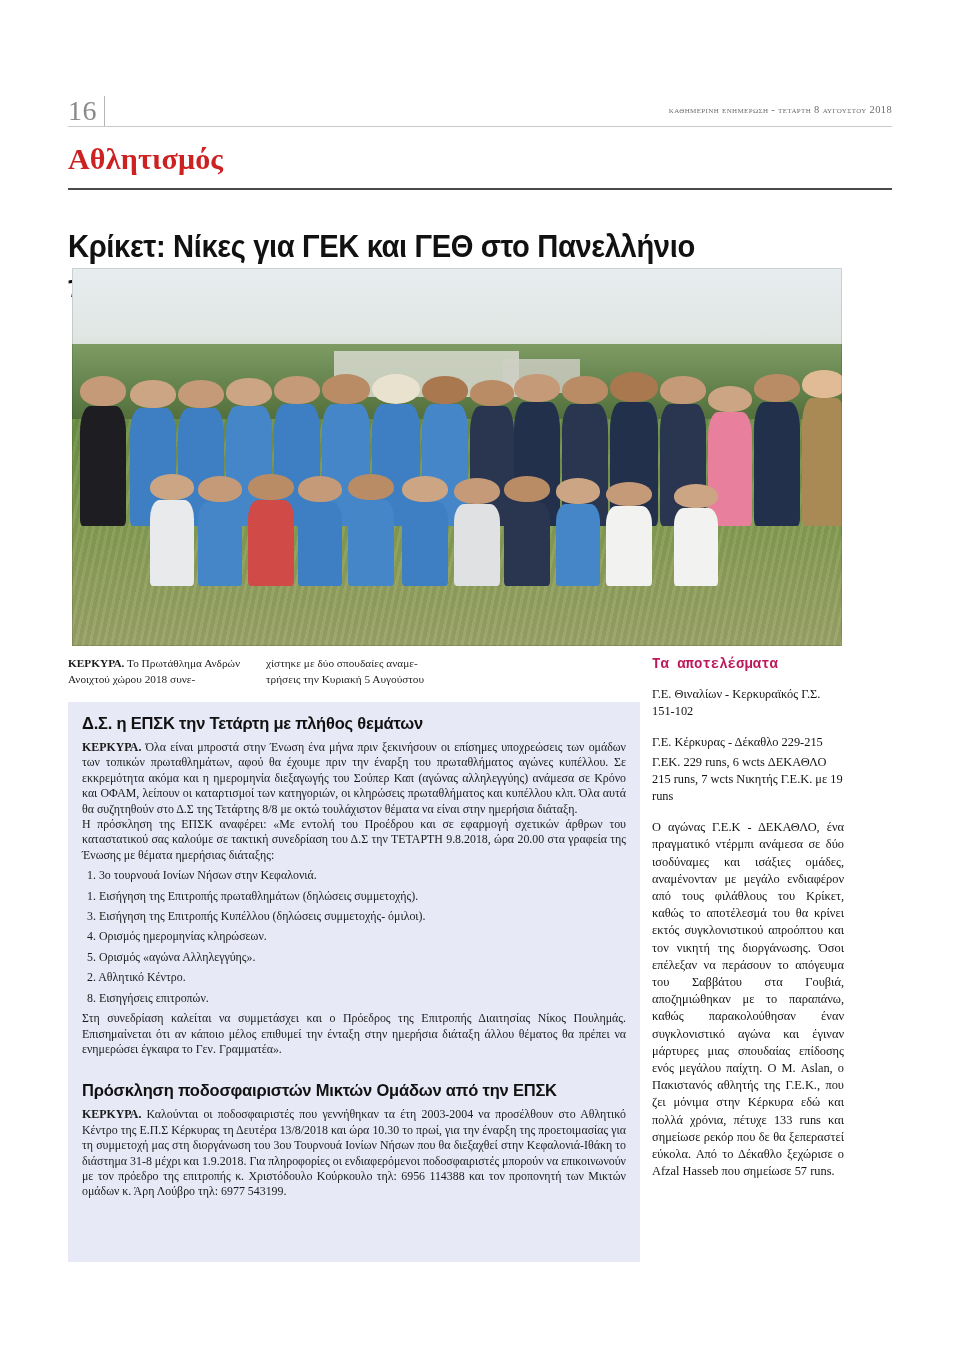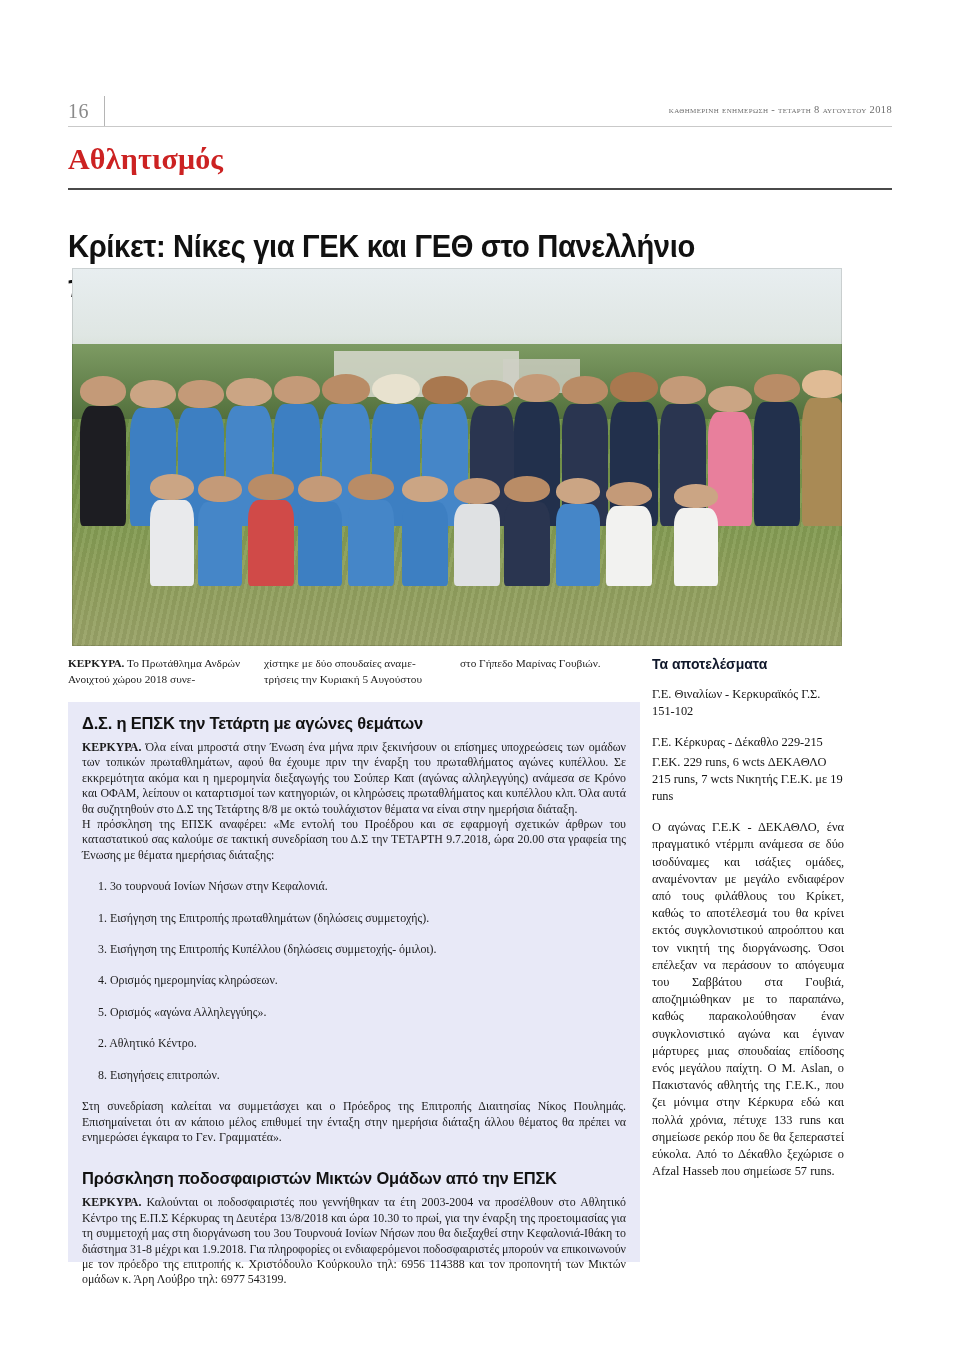--- a/index.html
+++ b/index.html
@@ -16,21 +16,21 @@
     position:absolute;inset:0;
     padding:0;
   }
   
   .masthead{
     position:absolute;left:68px;top:96px;width:824px;height:40px;
   }
   .folio{
     position:absolute;left:0;top:0;
     font-family:"Liberation Serif", serif;
-    font-size:20px;color:#8a8a8a;letter-spacing:0.5px;
+    font-size:28px;color:#8a8a8a;letter-spacing:0.5px;
     line-height:30px;
   }
   .folio-rule{
     position:absolute;left:36px;top:0px;width:1px;height:30px;background:#b5b5b5;
   }
   .masthead-meta{
     position:absolute;right:0;top:8px;
     font-family:"Liberation Serif", serif;
     font-size:10.5px;color:#6d6d6d;letter-spacing:0.35px;
     font-variant:small-caps;
@@ -105,28 +105,28 @@
     letter-spacing:-0.2px;
   }
   .art-body{
     padding:2px 14px 8px 14px;
     font-size:11.9px;line-height:15.4px;
     text-align:justify;color:#1b1b1b;
   }
   .art-body b{font-weight:bold;}
   .art-body p{margin:0;}
   .art-list{margin:0;padding:0;list-style:none;}
-  .art-list li{margin:16px;}
+  .art-list li{margin:5px;}
   
   .rcol{
     position:absolute;left:652px;top:656px;width:192px;
   }
   .rcol-title{
-    font-family:Liberation Sans, sans-serif;
-    font-weight:bold;font-size:14px;color:#0f172a;margin-bottom:14px;
+    font-family:Liberation Mono, monospace;
+    font-weight:bold;font-size:14px;color:#be185d;margin-bottom:14px;
   }
   .rcol p{
     margin:0 0 14px 0;
     font-size:12.4px;line-height:17.2px;
     text-align:justify;color:#141414;
   }
   .rcol p.tight{text-align:left;}
   .rcol .flow{text-align:justify;}
 </style>
 </head>
@@ -267,29 +267,28 @@
       </div>
     </div>
     <div class="photo-frame"></div>
   </div>
 
   <div class="caption">
     <div class="ccol">
       <b>ΚΕΡΚΥΡΑ.</b><span> Το Πρωτάθλημα Ανδρών Ανοιχτού χώρου 2018 συνε-</span>
     </div>
     <div class="ccol">χίστηκε με δύο σπουδαίες αναμε-τρήσεις την Κυριακή 5 Αυγούστου</div>
-    <div class="ccol">στο Γήπεδο Μαρίνας Γουβιών.</div>
   </div>
 
   <div class="blue-block">
 
-    <div class="art-title">Δ.Σ. η ΕΠΣΚ την Τετάρτη με αγώνες θεμάτων</div>
+    <div class="art-title">Δ.Σ. η ΕΠΣΚ την Τετάρτη με πλήθος θεμάτων</div>
     <div class="art-body">
       <p><b>ΚΕΡΚΥΡΑ.</b><span> Όλα είναι μπροστά στην Ένωση ένα μήνα πριν ξεκινήσουν οι επίσημες υποχρεώσεις των ομάδων των τοπικών πρωταθλημάτων, αφού θα έχουμε πριν την έναρξη του πρωταθλήματος αγώνες κυπέλλου. Σε εκκρεμότητα ακόμα και η ημερομηνία διεξαγωγής του Σούπερ Καπ (αγώνας αλληλεγγύης) ανάμεσα σε Κρόνο και ΟΦΑΜ, λείπουν οι καταρτισμοί των κατηγοριών, οι κληρώσεις πρωταθλήματος και κυπέλλου κλπ. Όλα αυτά θα συζητηθούν στο Δ.Σ της Τετάρτης 8/8 με οκτώ τουλάχιστον θέματα να είναι στην ημερήσια διάταξη.</span></p>
-      <p>Η πρόσκληση της ΕΠΣΚ αναφέρει: «Με εντολή του Προέδρου και σε εφαρμογή σχετικών άρθρων του καταστατικού σας καλούμε σε τακτική συνεδρίαση του Δ.Σ την ΤΕΤΑΡΤΗ 9.7.2018, ώρα 20.00 στα γραφεία της Ένωσης με θέματα ημερήσιας διάταξης:</p>
+      <p>Η πρόσκληση της ΕΠΣΚ αναφέρει: «Με εντολή του Προέδρου και σε εφαρμογή σχετικών άρθρων του καταστατικού σας καλούμε σε τακτική συνεδρίαση του Δ.Σ την ΤΕΤΑΡΤΗ 9.8.2018, ώρα 20.00 στα γραφεία της Ένωσης με θέματα ημερήσιας διάταξης:</p>
       <ul class="art-list">
         <li>1. 3ο  τουρνουά Ιονίων Νήσων στην Κεφαλονιά.</li>
         <li>1. Εισήγηση της Επιτροπής πρωταθλημάτων (δηλώσεις συμμετοχής).</li>
         <li>3. Εισήγηση της Επιτροπής Κυπέλλου  (δηλώσεις συμμετοχής- όμιλοι).</li>
         <li>4. Ορισμός ημερομηνίας κληρώσεων.</li>
         <li>5. Ορισμός «αγώνα Αλληλεγγύης».</li>
         <li>2. Αθλητικό Κέντρο.</li>
         <li>8. Εισηγήσεις επιτροπών.</li>
       </ul>
       <p>Στη συνεδρίαση καλείται να συμμετάσχει και ο Πρόεδρος της Επιτροπής Διαιτησίας Νίκος Πουλημάς.  Επισημαίνεται ότι αν κάποιο μέλος επιθυμεί την ένταξη στην ημερήσια διάταξη άλλου θέματος θα πρέπει να ενημερώσει έγκαιρα το Γεν. Γραμματέα».</p>

